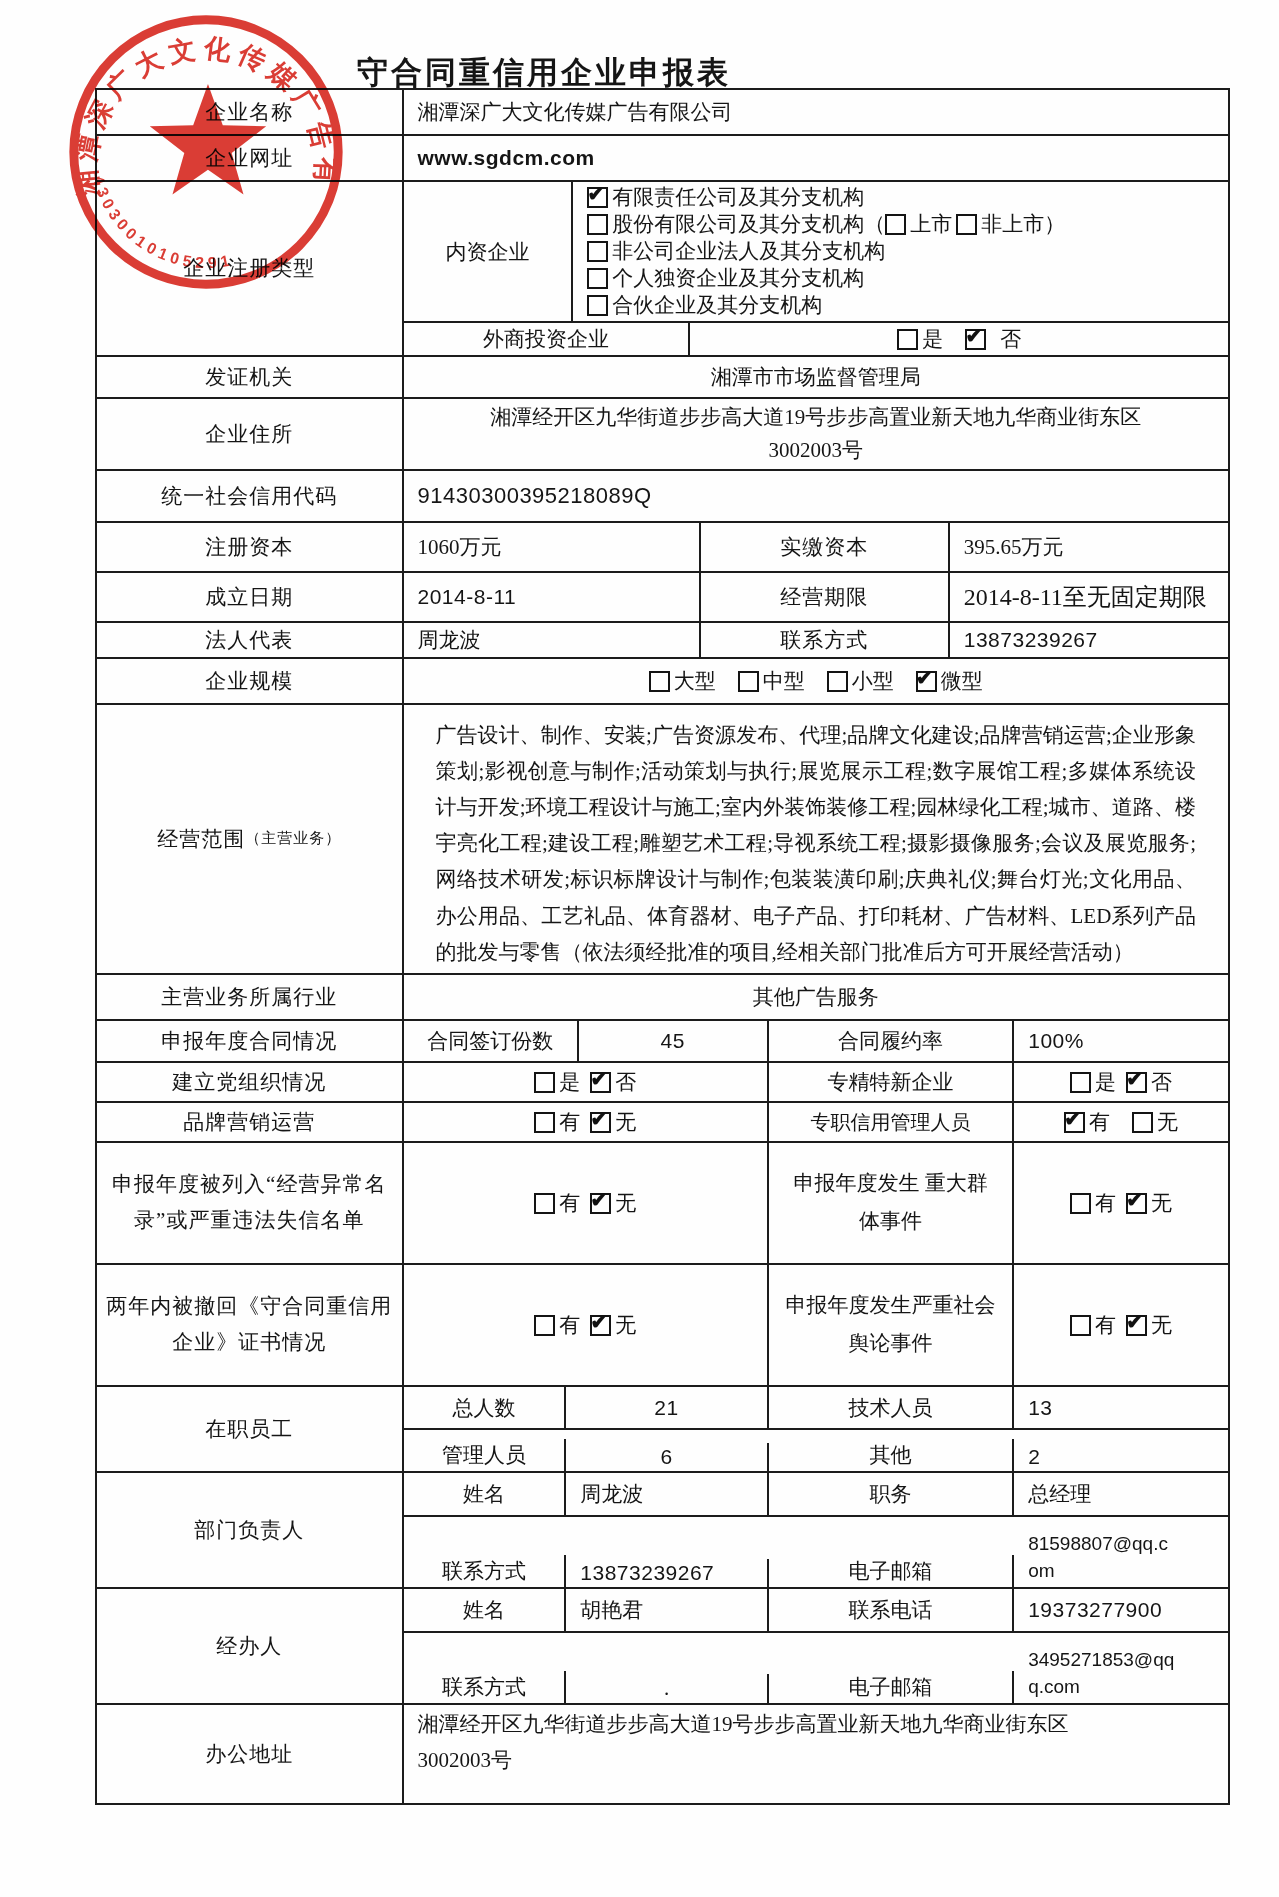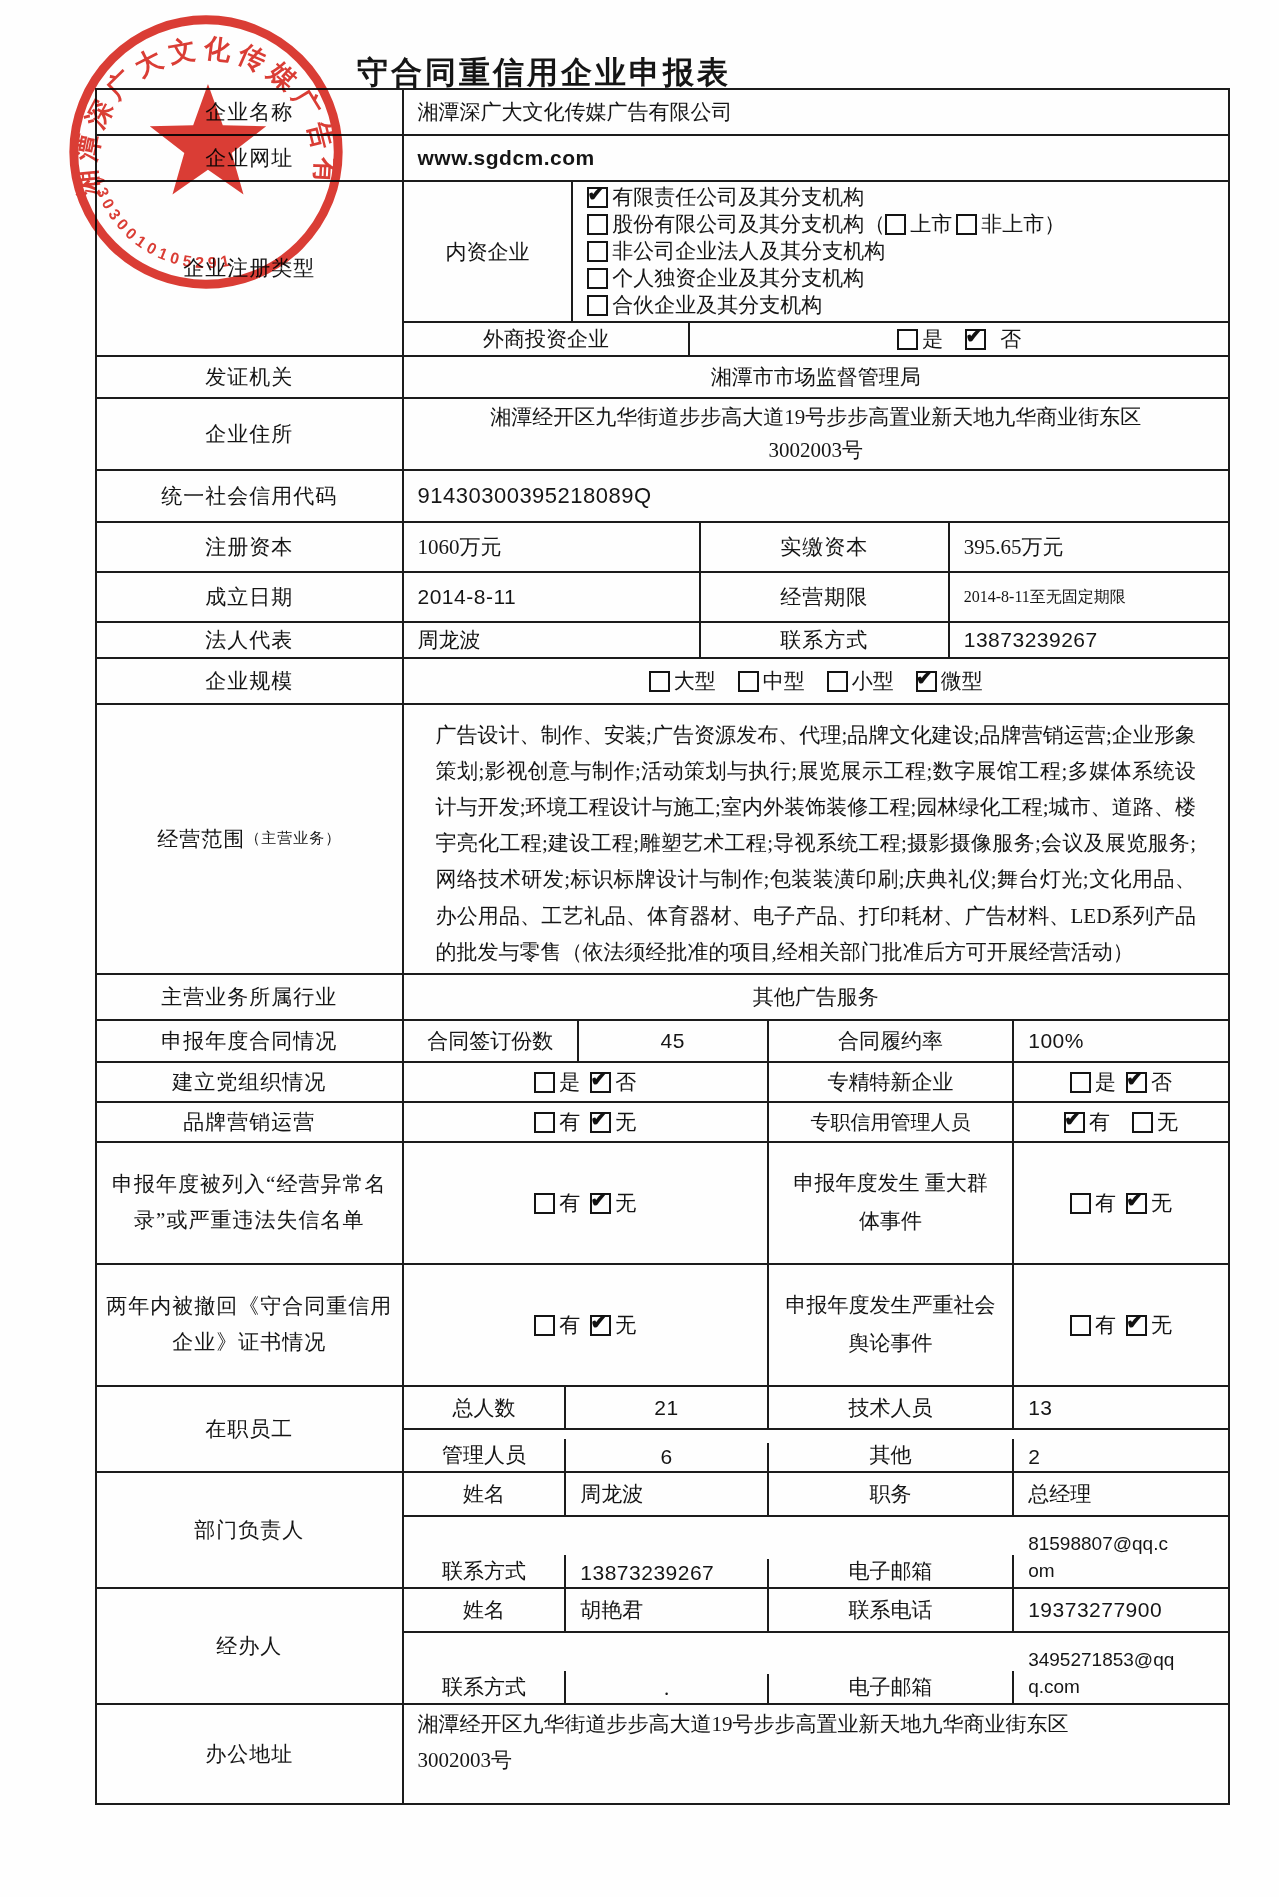--- a/index.html
+++ b/index.html
@@ -137,21 +137,21 @@
       <div class="c lab" style="width:27.1%">注册资本</div>
       <div class="c left" style="width:26.3%">1060万元</div>
       <div class="c lab" style="width:22%">实缴资本</div>
       <div class="c left" style="width:24.6%">395.65万元</div>
     </div>
 
     <div class="r" style="height:50px">
       <div class="c lab" style="width:27.1%">成立日期</div>
       <div class="c left num" style="width:26.3%">2014-8-11</div>
       <div class="c lab" style="width:22%">经营期限</div>
-      <div class="c left" style="width:24.6%;font-size:16px">2014-8-11至无固定期限</div>
+      <div class="c left" style="width:24.6%;font-size:24px">2014-8-11至无固定期限</div>
     </div>
 
     <div class="r" style="height:36px">
       <div class="c lab" style="width:27.1%">法人代表</div>
       <div class="c left" style="width:26.3%">周龙波</div>
       <div class="c lab" style="width:22%">联系方式</div>
       <div class="c left num" style="width:24.6%">13873239267</div>
     </div>
 
     <div class="r" style="height:46px">

